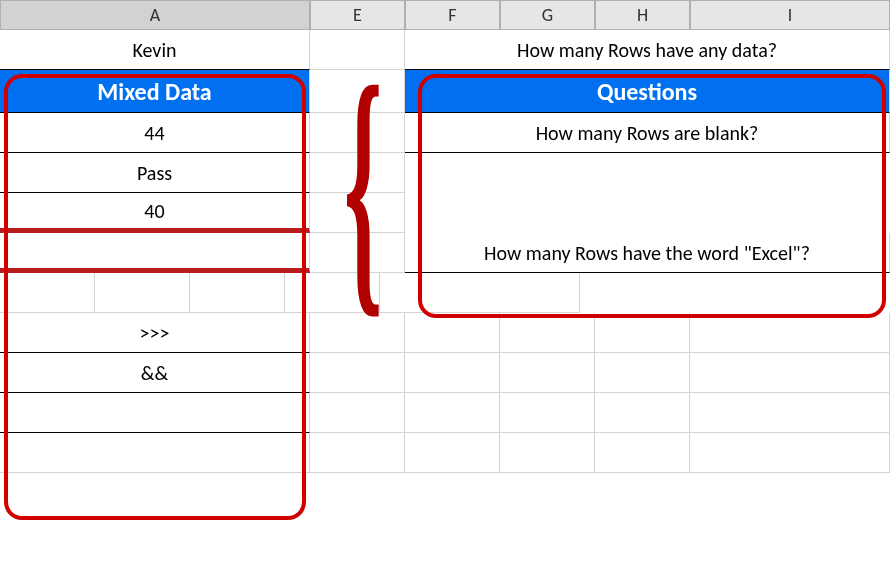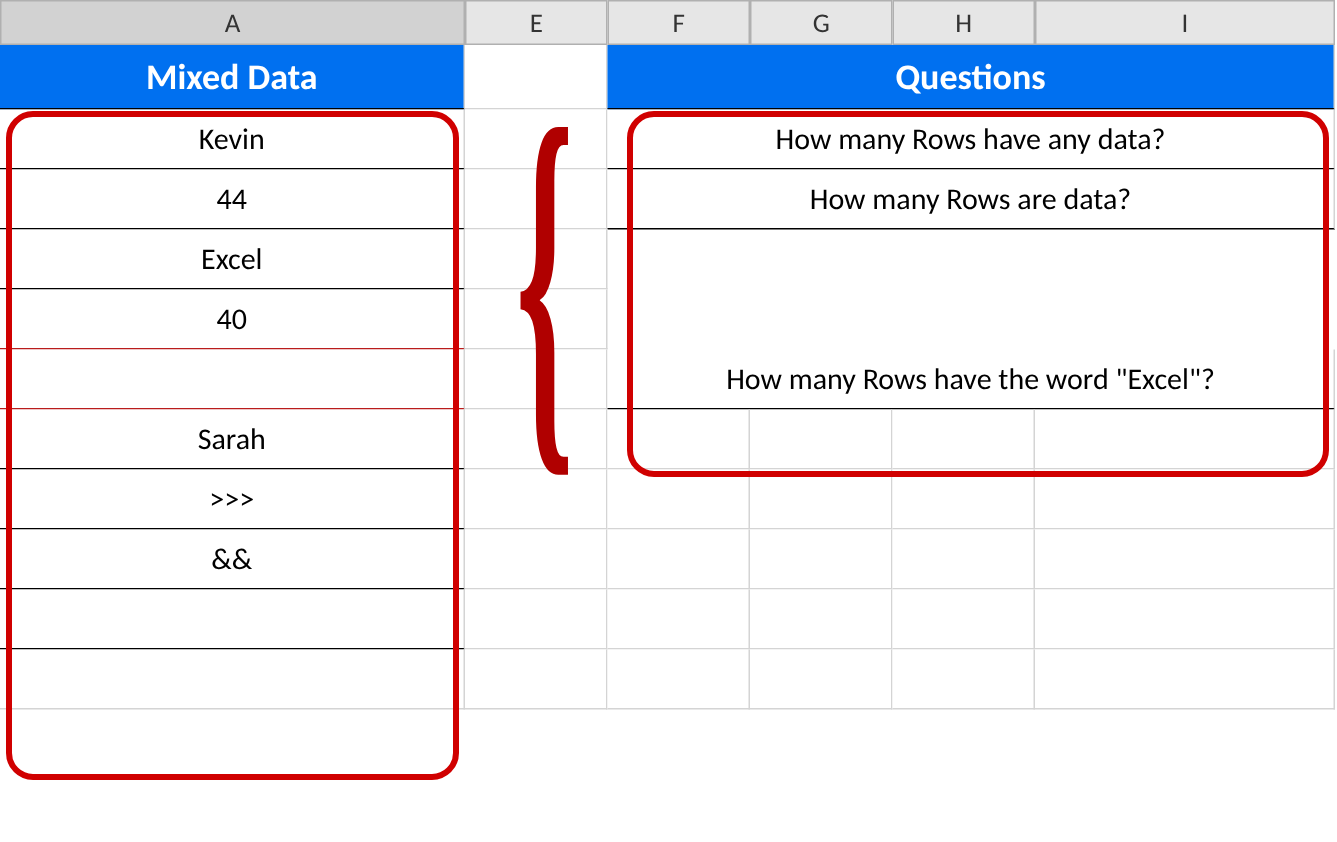--- a/index.html
+++ b/index.html
@@ -41,21 +41,21 @@
     border-right: 1px solid #d4d4d4;
     border-bottom: 1px solid #d4d4d4;
     display: flex;
     align-items: center;
     justify-content: center;
     font-size: 20px;
     color: #000;
     background: #fff;
   }
   .cell.colA { border-bottom: 1px solid #000; }
-  .cell.colA.green-border { border-bottom: 1px solid #b91c1c; }
+  .cell.colA.green-border { border-bottom: 5px solid #b91c1c; }
   .cell.title {
     background: #0070f0;
     color: #fff;
     font-weight: bold;
     font-size: 24px;
     border-bottom: 1px solid #000;
   }
   
   .wA { width: 310px; }
   .wE { width: 95px; }
@@ -108,51 +108,50 @@
   <div class="col-header selected wA">A</div>
   <div class="col-header wE">E</div>
   <div class="col-header wF">F</div>
   <div class="col-header wG">G</div>
   <div class="col-header wH">H</div>
   <div class="col-header wI">I</div>
 </div>
 
 <div class="grid">
 
+  <div class="row">
+    <div class="cell colA wA">Kevin</div>
+    <div class="cell wE"></div>
+    <div class="question-cell" style="width:485px;">How many Rows have any data?</div>
+  </div>
+
   <div class="row header-row">
     <div class="cell title wA">Mixed Data</div>
     <div class="cell wE"></div>
     <div class="questions-title" style="width:485px;">Questions</div>
   </div>
-
-  <div class="row">
-    <div class="cell colA wA">Kevin</div>
-    <div class="cell wE"></div>
-    <div class="question-cell" style="width:485px;">How many Rows have any data?</div>
-  </div>
   <div class="row">
     <div class="cell colA wA">44</div>
     <div class="cell wE"></div>
-    <div class="question-cell" style="width:485px;">How many Rows are data?</div>
+    <div class="question-cell" style="width:485px;">How many Rows are blank?</div>
   </div>
   <div class="row">
-    <div class="cell colA wA">Excel</div>
+    <div class="cell colA wA">Pass</div>
     <div class="cell wE"></div>
   </div>
   <div class="row">
     <div class="cell colA green-border wA">40</div>
     <div class="cell wE"></div>
   </div>
   <div class="row">
     <div class="cell colA green-border wA"></div>
     <div class="cell wE"></div>
     <div class="question-cell" style="width:485px;">How many Rows have the word "Excel"?</div>
   </div>
   <div class="row">
-    <div class="cell colA wA">Sarah</div>
     <div class="cell wE"></div>
     <div class="cell wF"></div>
     <div class="cell wG"></div>
     <div class="cell wH"></div>
     <div class="cell wI"></div>
   </div>
   <div class="row">
     <div class="cell colA wA">&gt;&gt;&gt;</div>
     <div class="cell wE"></div>
     <div class="cell wF"></div>

